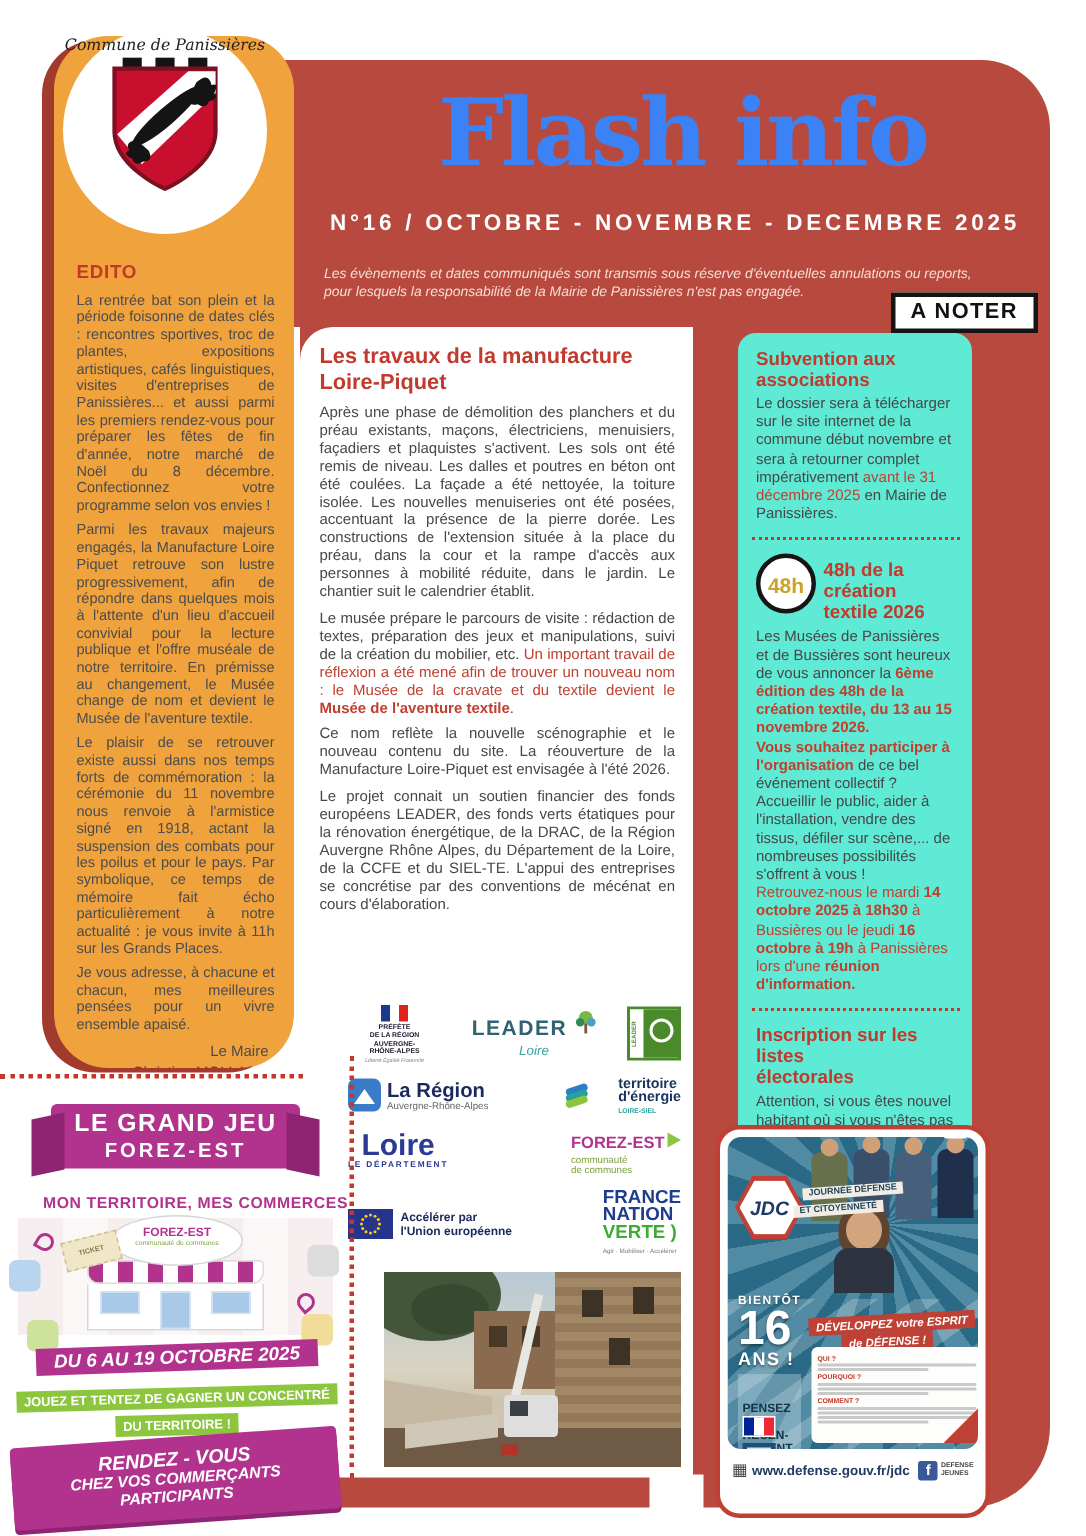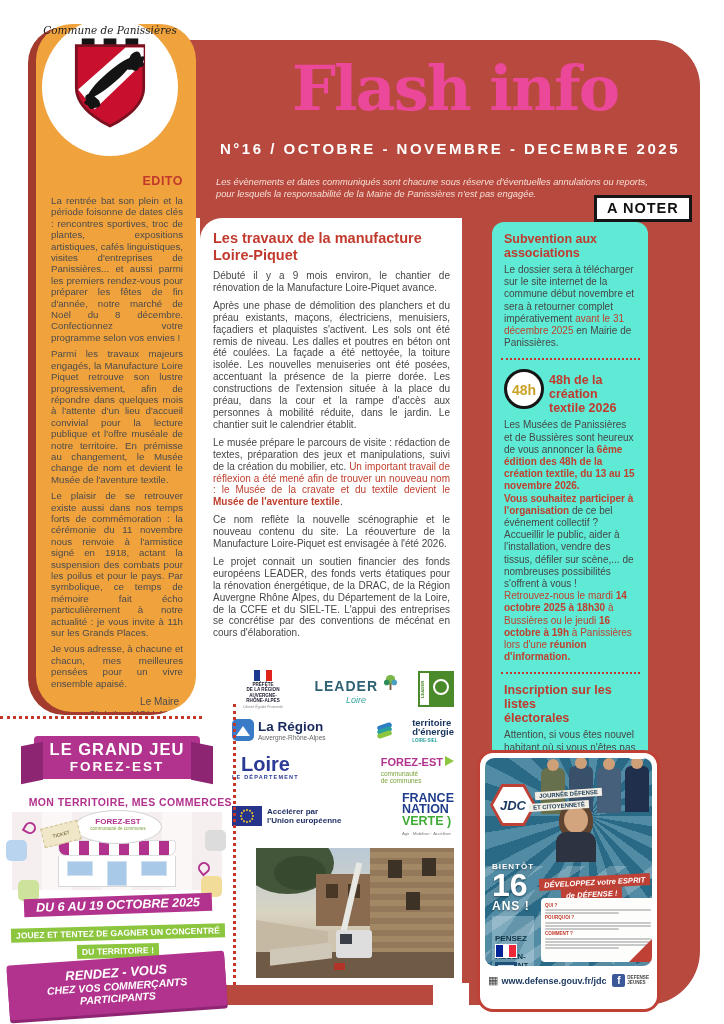--- a/index.html
+++ b/index.html
@@ -6,36 +6,36 @@
   html,body { width:724px; height:1024px; background:#fff; font-family:"Liberation Sans", sans-serif; overflow:hidden; }
   .abs { position:absolute; }
   #page { position:relative; width:724px; height:1024px; background:#fff; overflow:hidden; }
 
   
   .red-header { left:30px; top:40px; width:670px; height:178px; background:#b7493e; border-radius:46px 46px 0 0; }
   .red-mid { left:200px; top:218px; width:500px; height:787px; background:#b7493e; border-radius:0 0 54px 0; }
   .white-gap { left:433px; top:983px; width:36px; height:24px; background:#fff; }
 
   
-  .flash-title { left:240px; top:52px; width:430px; text-align:center; color:#ec4899;
+  .flash-title { left:240px; top:52px; width:430px; text-align:center; color:#3b82f6;
     font-family:"DejaVu Serif", serif; font-weight:bold; font-size:62px; letter-spacing:-2px; }
   .issue-line { left:215px; top:140px; width:470px; text-align:center; color:#fff;
     font-weight:bold; font-size:15px; letter-spacing:2.5px; }
   .disclaimer { left:216px; top:176px; width:452px; color:#f6ddd4; font-style:italic; font-size:9.3px; line-height:12px; }
   .a-noter { left:594px; top:195px; background:#fff; border:3px solid #151515; padding:2px 10px 3px;
     font-weight:bold; font-size:14.5px; letter-spacing:1px; color:#111; z-index:6; }
 
   
   .edito-card { left:36px; top:24px; width:160px; height:688px; background:#f0a23d; border-radius:36px;
     box-shadow:-8px 3px 0 #a23a2e; z-index:3; overflow:hidden; }
   .commune-circle { left:42px; top:18px; width:136px; height:138px; background:#fff; border-radius:50%;
     z-index:4; text-align:center; padding-top:6px; }
   .commune-name { font-family:"DejaVu Serif", serif; font-style:italic; font-size:10.5px; color:#222; }
   .edito-body { padding:150px 13px 0 15px; }
-  .edito-h { color:#c0392b; font-weight:bold; font-size:12.5px; letter-spacing:.5px; margin-bottom:7px;text-align:right; }
+  .edito-h { color:#c0392b; font-weight:bold; font-size:12.5px; letter-spacing:.5px; margin-bottom:7px; }
   .edito-body p { font-size:9.7px; line-height:11.4px; color:#4c4c4c; text-align:justify; margin-bottom:5px; }
   .signoff { text-align:right; padding-right:4px; font-size:10px; color:#4c4c4c; line-height:14px; margin-top:6px; }
 
   
   .dot-h { left:0; top:716px; width:202px; border-top:3px dotted #c2392b; z-index:2; }
   .dot-v { left:233px; top:704px; height:281px; border-left:3px dotted #c2392b; z-index:5; }
 
   
   .panel-mid { left:200px; top:218px; width:262px; height:767px; background:#fff; border-radius:22px 0 0 0; z-index:1; overflow:hidden; }
   .mid-inner { position:relative; width:100%; height:100%; padding:12px 12px 0 13px; }
@@ -194,21 +194,21 @@
 <body>
 
 <div id="page">
 
   <div class="abs red-header"></div>
   <div class="abs red-mid"></div>
   <div class="abs white-gap"></div>
 
   <div class="abs flash-title">Flash info</div>
   <div class="abs issue-line">N°16 / OCTOBRE - NOVEMBRE - DECEMBRE 2025</div>
-  <div class="abs disclaimer">Les évènements et dates communiqués sont chacune sous réserve d'éventuelles annulations ou reports, pour lesquels la responsabilité de la Mairie de Panissières n'est pas engagée.</div>
+  <div class="abs disclaimer">Les évènements et dates communiqués sont transmis sous réserve d'éventuelles annulations ou reports, pour lesquels la responsabilité de la Mairie de Panissières n'est pas engagée.</div>
   <div class="abs a-noter">A NOTER</div>
 
   <div class="abs edito-card">
     <div class="edito-body">
       <div class="edito-h">EDITO</div>
       <p>La rentrée bat son plein et la période foisonne de dates clés : rencontres sportives, troc de plantes, expositions artistiques, cafés linguistiques, visites d'entreprises de Panissières... et aussi parmi les premiers rendez-vous pour préparer les fêtes de fin d'année, notre marché de Noël du 8 décembre. Confectionnez votre programme selon vos envies !</p>
       <p>Parmi les travaux majeurs engagés, la Manufacture Loire Piquet retrouve son lustre progressivement, afin de répondre dans quelques mois à l'attente d'un lieu d'accueil convivial pour la lecture publique et l'offre muséale de notre territoire. En prémisse au changement, le Musée change de nom et devient le Musée de l'aventure textile.</p>
       <p>Le plaisir de se retrouver existe aussi dans nos temps forts de commémoration : la cérémonie du 11 novembre nous renvoie à l'armistice signé en 1918, actant la suspension des combats pour les poilus et pour le pays. Par symbolique, ce temps de mémoire fait écho particulièrement à notre actualité : je vous invite à 11h sur les Grands Places.</p>
       <p>Je vous adresse, à chacune et chacun, mes meilleures pensées pour un vivre ensemble apaisé.</p>
       <div class="signoff">
@@ -234,21 +234,20 @@
 
   <div class="abs dot-h"></div>
   <div class="abs dot-v"></div>
 
   <div class="abs panel-mid">
     <div class="mid-inner">
       <div class="art-title">
         <span>Les travaux de la manufacture</span><br>
         <span>Loire-Piquet</span>
       </div>
-      <p>Débuté il y a 9 mois environ, le chantier de rénovation de la Manufacture Loire-Piquet avance.</p>
       <p>Après une phase de démolition des planchers et du préau existants, maçons, électriciens, menuisiers, façadiers et plaquistes s'activent. Les sols ont été remis de niveau. Les dalles et poutres en béton ont été coulées. La façade a été nettoyée, la toiture isolée. Les nouvelles menuiseries ont été posées, accentuant la présence de la pierre dorée. Les constructions de l'extension située à la place du préau, dans la cour et la rampe d'accès aux personnes à mobilité réduite, dans le jardin. Le chantier suit le calendrier établit.</p>
       <p><span>Le musée prépare le parcours de visite : rédaction de textes, préparation des jeux et manipulations, suivi de la création du mobilier, etc. </span><span class="red-t">Un important travail de réflexion a été mené afin de trouver un nouveau nom : le Musée de la cravate et du textile devient le </span><span class="red-tb">Musée de l'aventure textile</span><span>.</span></p>
       <p>Ce nom reflète la nouvelle scénographie et le nouveau contenu du site. La réouverture de la Manufacture Loire-Piquet est envisagée à l'été 2026.</p>
       <p>Le projet connait un soutien financier des fonds européens LEADER, des fonds verts étatiques pour la rénovation énergétique, de la DRAC, de la Région Auvergne Rhône Alpes, du Département de la Loire, de la CCFE et du SIEL-TE. L'appui des entreprises se concrétise par des conventions de mécénat en cours d'élaboration.</p>
 
       <div class="logos">
         <div class="lrow">
           <div class="pref">
             <div class="flag-fr"></div>
             <div class="pl">PRÉFÈTE</div>

